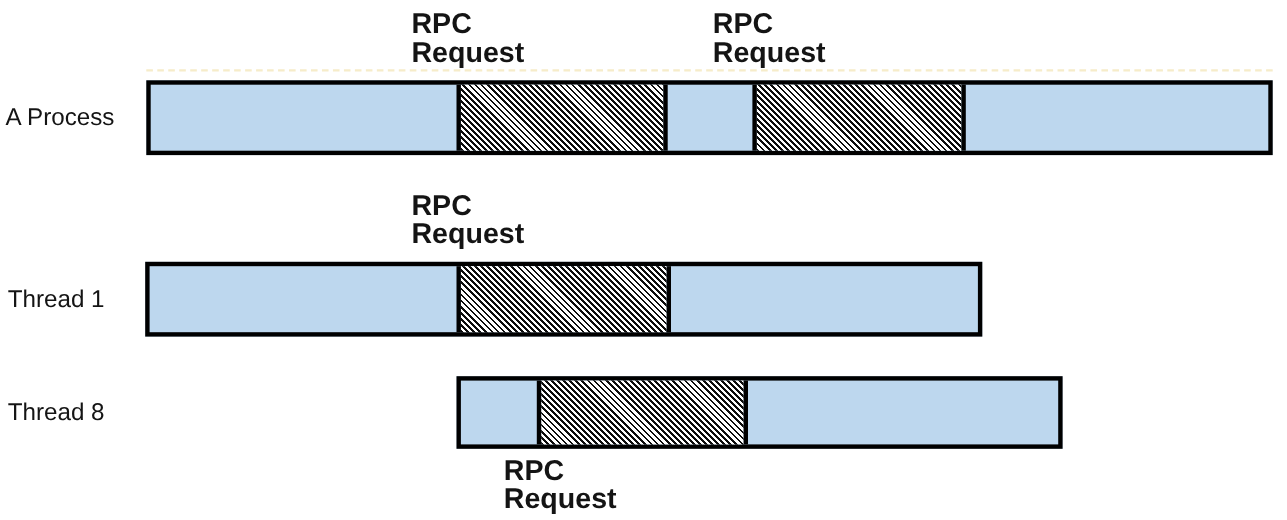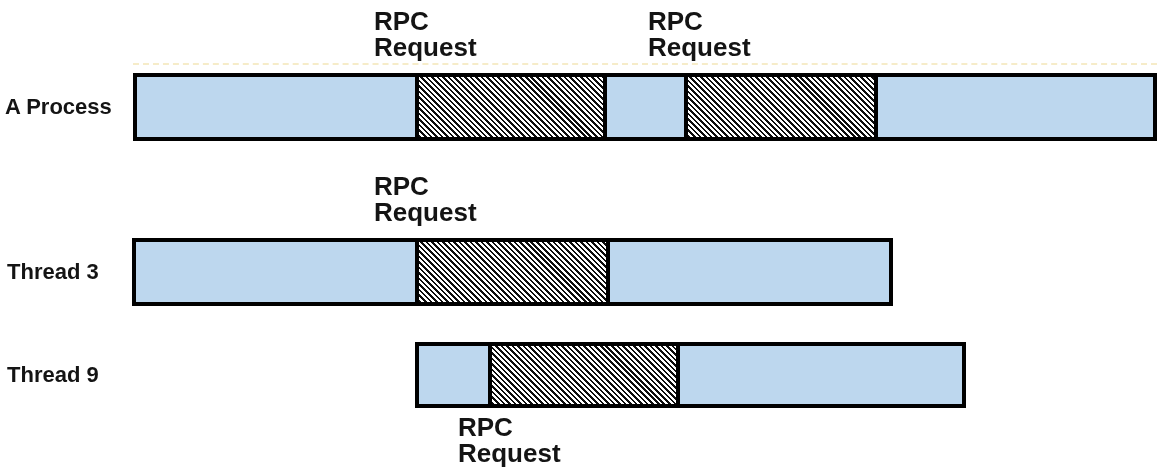--- a/index.html
+++ b/index.html
@@ -12,21 +12,21 @@
     position: relative;
     width: 1170px;
     height: 473px;
     background: #ffffff;
     overflow: hidden;
   }
   .row-label {
     position: absolute;
     transform: translateY(-50%);
     font-size: 22px;
-    font-weight: 700;
+    font-weight: 400;
     color: #141414;
     white-space: nowrap;
     letter-spacing: 0px;
   }
   .timeline-bar {
     position: absolute;
     box-sizing: border-box;
     border: 4px solid #000000;
     background: #bdd7ee;
   }
@@ -70,29 +70,29 @@
       <div class="hatch-segment" style="left: 547px; width: 194px;"></div>
     </div>
     <div class="rpc-label" style="left: 374px; top: 8px; color: rgb(20, 20, 20);">
       <div>RPC</div>
       <div>Request</div>
     </div>
     <div class="rpc-label" style="left: 648px; top: 8px; color: rgb(20, 20, 20);">
       <div>RPC</div>
       <div>Request</div>
     </div>
-    <div class="row-label" style="left: 7px; top: 272px; color: rgb(20, 20, 20);">Thread 3</div>
+    <div class="row-label" style="left: 7px; top: 272px; color: rgb(20, 20, 20);">Thread 1</div>
     <div class="timeline-bar" style="left: 132px; top: 238px; width: 761px; height: 68px; background: rgb(189, 215, 238); border-color: rgb(0, 0, 0);">
       <div class="hatch-segment" style="left: 279px; width: 195px;"></div>
     </div>
     <div class="rpc-label" style="left: 374px; top: 173px; color: rgb(20, 20, 20);">
       <div>RPC</div>
       <div>Request</div>
     </div>
-    <div class="row-label" style="left: 7px; top: 375px; color: rgb(20, 20, 20);">Thread 9</div>
+    <div class="row-label" style="left: 7px; top: 375px; color: rgb(20, 20, 20);">Thread 8</div>
     <div class="timeline-bar" style="left: 415px; top: 342px; width: 551px; height: 66px; background: rgb(189, 215, 238); border-color: rgb(0, 0, 0);">
       <div class="hatch-segment" style="left: 69px; width: 192px;"></div>
     </div>
     <div class="rpc-label" style="left: 458px; top: 414px; color: rgb(20, 20, 20);">
       <div>RPC</div>
       <div>Request</div>
     </div>
   </div>
 
 </body></html>

